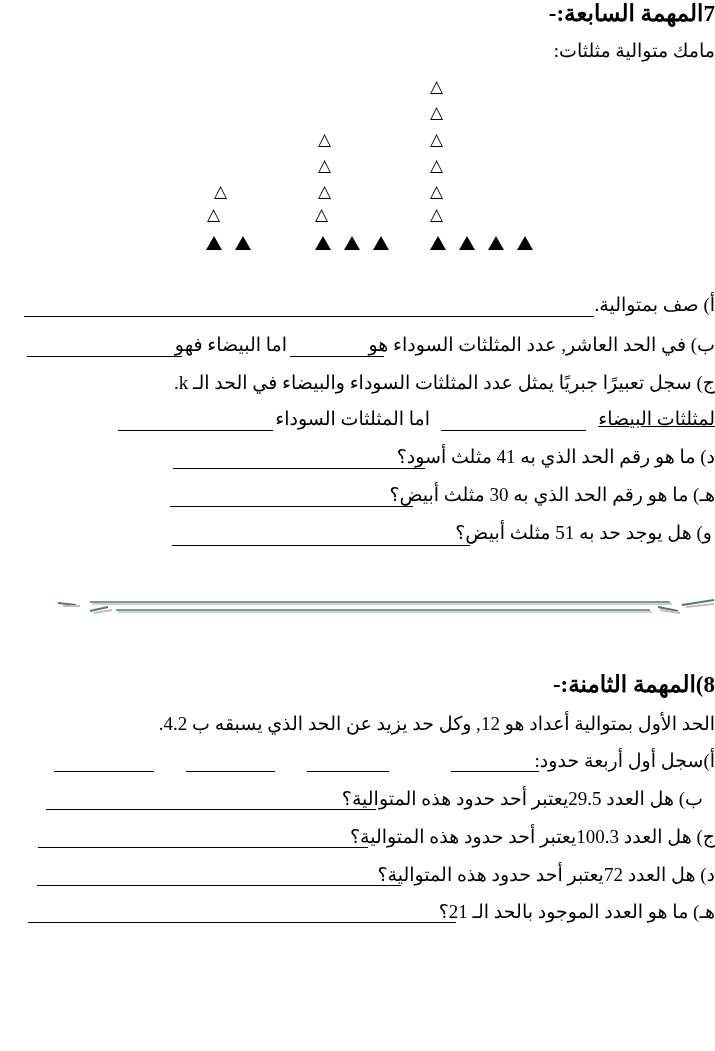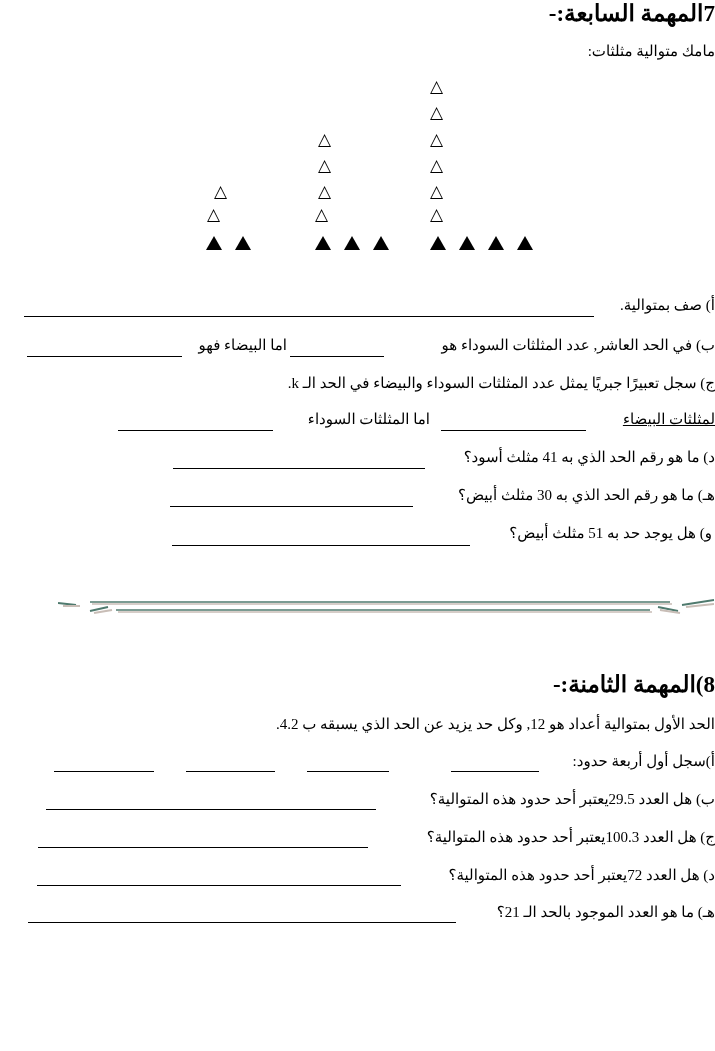--- a/index.html
+++ b/index.html
@@ -1,18 +1,18 @@
 <!DOCTYPE html>
 <html><head>
 <meta charset="utf-8">
 <style>
   html, body { margin:0; padding:0; background:#ffffff; }
   body { width:715px; height:1051px; position:relative; overflow:hidden;
          font-family:"Liberation Serif","DejaVu Serif",serif; color:#000; }
-  .line { position:absolute; white-space:nowrap; direction:rtl; font-size:15px; line-height:22px; }
+  .line { position:absolute; white-space:nowrap; direction:rtl; font-size:19px; line-height:22px; }
   .heading { font-weight:bold; font-size:23px; }
   .blank { position:absolute; border-bottom:1.3px solid #000; height:0; }
   .tri-w { position:absolute; font-size:17px; line-height:17px; color:#000; font-family:"DejaVu Sans",sans-serif; }
   .tri-b { position:absolute; width:0; height:0; border-left:8px solid transparent; border-right:8px solid transparent; border-bottom:14px solid #000; }
   .divider { position:absolute; left:58px; top:595px; width:656px; height:22px; }
 </style>
 </head>
 <body>
 
 <div class="line heading" style="right:0; top:3px;">7المهمة السابعة:-</div>
@@ -91,21 +91,21 @@
 
 <div class="line heading" style="right:0; top:674px;">8)المهمة الثامنة:-</div>
 <div class="line" style="right:0; top:713px;">الحد الأول بمتوالية أعداد هو 12, وكل حد يزيد عن الحد الذي يسبقه ب 4.2.</div>
 
 <div class="line" style="right:0; top:750px;margin-left:32px;">أ)سجل أول أربعة حدود:</div>
 <div class="blank" style="left:451px; width:88px; top:771px;"></div>
 <div class="blank" style="left:307px; width:82px; top:771px;"></div>
 <div class="blank" style="left:186px; width:89px; top:771px;"></div>
 <div class="blank" style="left:54px; width:100px; top:771px;"></div>
 
-<div class="line" style="right:0; top:788px;text-align:right;">ب) هل العدد 29.5يعتبر أحد حدود هذه المتوالية؟</div>
+<div class="line" style="right:12px; top:788px;text-align:right;">ب) هل العدد 29.5يعتبر أحد حدود هذه المتوالية؟</div>
 <div class="blank" style="left:46px; width:330px; top:809px;"></div>
 
 <div class="line" style="right:0; top:826px;">ج) هل العدد 100.3يعتبر أحد حدود هذه المتوالية؟</div>
 <div class="blank" style="left:38px; width:330px; top:847px;"></div>
 
 <div class="line" style="right:0; top:864px;">د) هل العدد 72يعتبر أحد حدود هذه المتوالية؟</div>
 <div class="blank" style="left:37px; width:364px; top:885px;"></div>
 
 <div class="line" style="right:0; top:901px;">هـ) ما هو العدد الموجود بالحد الـ 21؟</div>
 <div class="blank" style="left:28px; width:428px; top:922px;"></div>

